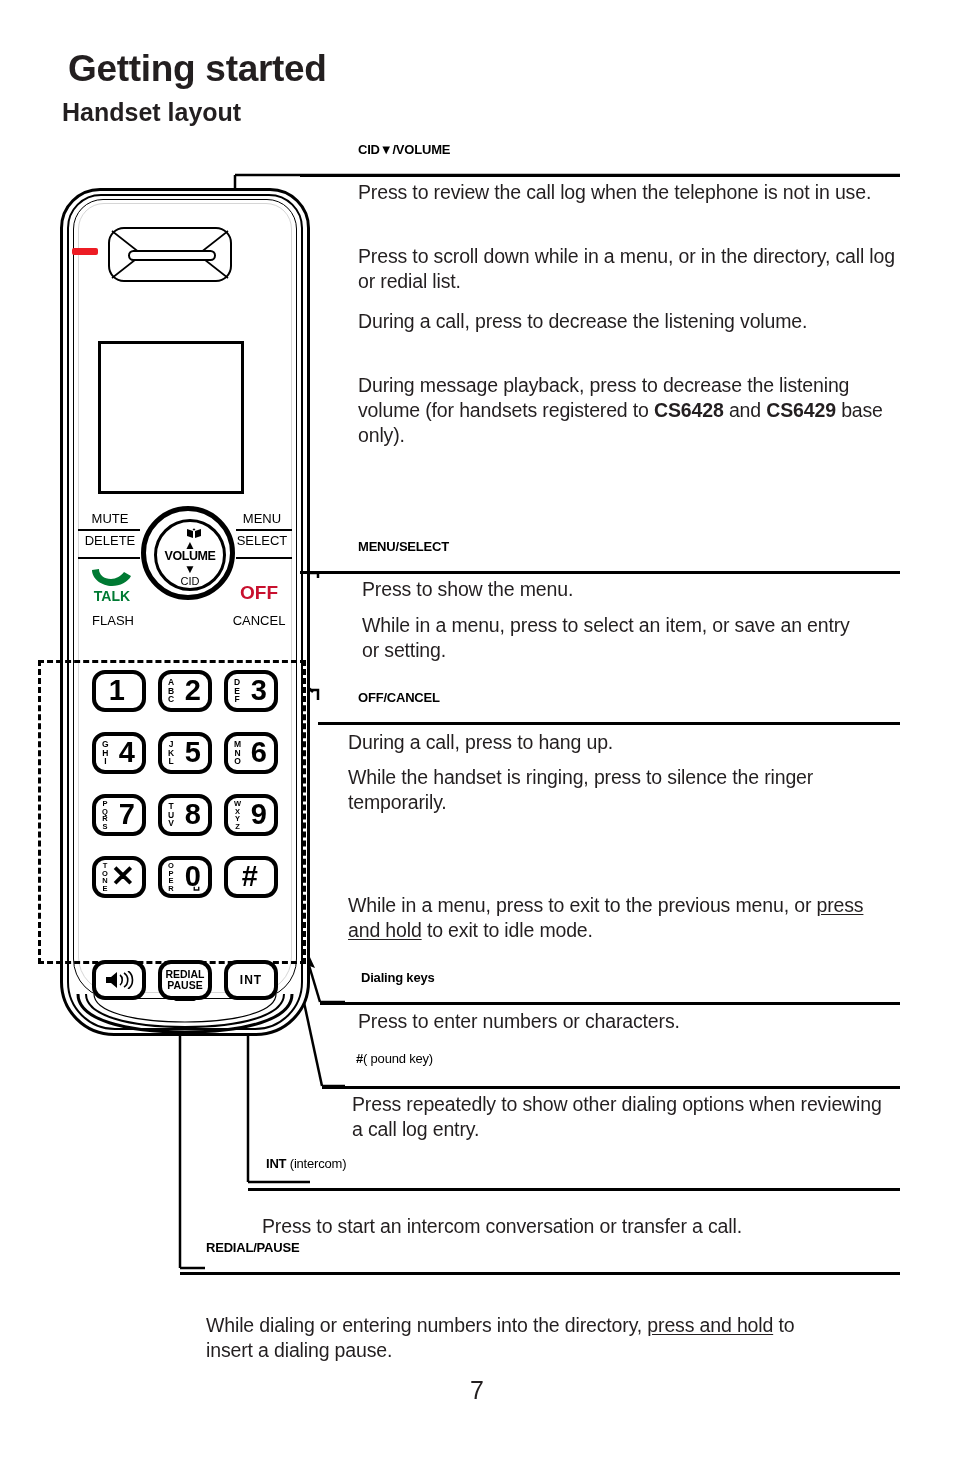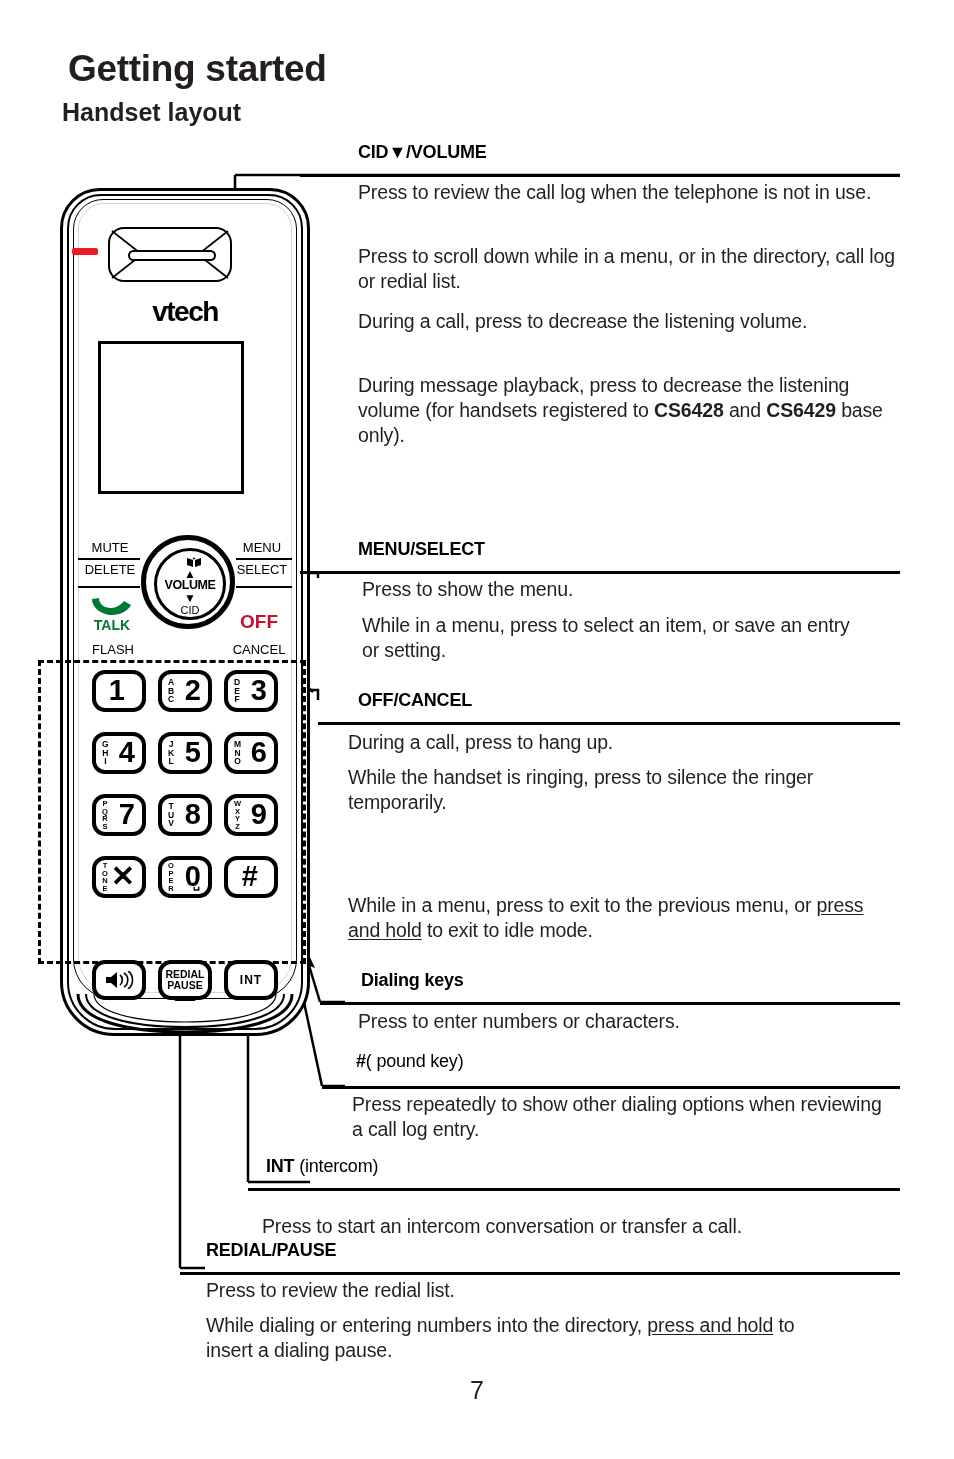--- a/index.html
+++ b/index.html
@@ -22,21 +22,21 @@
     position:absolute;left:62px;top:98px;
     font-size:25px;font-weight:bold;color:#231f20;
   }
   .pagenum{
     position:absolute;left:0;right:0;top:1376px;
     text-align:center;font-size:25px;color:#231f20;
   }
 
   
   .sec-title{
-    position:absolute;font-weight:bold;font-size:18px;color:#000;
+    position:absolute;font-weight:bold;font-size:13px;color:#000;
     letter-spacing:-0.2px;white-space:nowrap;
   }
   .rule{position:absolute;background:#000;height:3px;}
   .para{
     position:absolute;font-size:19.5px;line-height:25px;color:#231f20;
     letter-spacing:-0.15px;
   }
   .para b{font-weight:bold;}
   .u{text-decoration:underline;text-underline-offset:2px;}
 
@@ -78,21 +78,21 @@
   .brand{
     position:absolute;left:0;right:0;top:108px;text-align:center;
     font-size:28px;font-weight:bold;letter-spacing:-1.5px;color:#000;
   }
   .lcd{
     position:absolute;left:38px;top:153px;width:146px;height:153px;
     border:3px solid #000;background:#fff;box-sizing:border-box;
   }
 
   
-  .fband{position:absolute;left:18px;top:346px;width:194px;height:130px;}
+  .fband{position:absolute;left:18px;top:317px;width:194px;height:130px;}
   .fkey{position:absolute;font-size:13px;color:#000;text-align:center;line-height:15px;white-space:nowrap;}
   .fsep{position:absolute;background:#000;height:1.5px;}
   .navpad{
     position:absolute;left:63px;top:1px;width:94px;height:94px;
     border:5px solid #000;border-radius:50%;background:#fff;box-sizing:border-box;
   }
   .navpad-in{
     position:absolute;left:8px;top:8px;width:72px;height:72px;
     border:3px solid #000;border-radius:50%;background:#fff;box-sizing:border-box;
   }
@@ -177,21 +177,20 @@
     <div class="shell-edge"></div>
 
     <div class="earpiece">
       <svg width="120" height="51" viewBox="0 0 120 51" style="position:absolute;left:0;top:0;">
         <path d="M2,2 L30,24 M2,49 L30,27 M118,2 L90,24 M118,49 L90,27 M30,24 L90,24 M30,27 L90,27" stroke="#000" stroke-width="1.6" fill="none"></path>
       </svg>
       <div class="ear-slot"></div>
     </div>
     <div class="led"></div>
 
-    <div class="brand">vtech</div>
     <div class="lcd"></div>
 
     <div class="fband">
 
       <div class="fsep" style="left:0;top:24px;width:62px;"></div>
       <div class="fsep" style="left:0;top:52px;width:62px;"></div>
       <div class="fsep" style="left:158px;top:24px;width:56px;"></div>
       <div class="fsep" style="left:158px;top:52px;width:56px;"></div>
 
       <div class="fkey" style="left:2px;top:6px;width:60px;">MUTE</div>
@@ -326,18 +325,17 @@
   <div class="sec-title" style="left:356px;top:1051px;font-weight:normal;"><b>#</b><span>( pound key)</span></div>
   <div class="rule" style="left:322px;top:1086px;width:578px;"></div>
   <div class="para" style="left:352px;top:1092px;width:545px;">Press repeatedly to show other dialing options when reviewing a call log entry.</div>
 
   <div class="sec-title" style="left:266px;top:1156px;font-weight:normal;"><b>INT</b><span> (intercom)</span></div>
   <div class="rule" style="left:248px;top:1188px;width:652px;"></div>
   <div class="para" style="left:262px;top:1194px;width:645px;margin-top:20px;">Press to start an intercom conversation or transfer a call.</div>
 
   <div class="sec-title" style="left:206px;top:1240px;">REDIAL/PAUSE</div>
   <div class="rule" style="left:180px;top:1272px;width:720px;"></div>
-  <div class="para" style="left:206px;top:1278px;width:600px;">Press to review the redial list.</div>
   <div class="para" style="left:206px;top:1313px;width:620px;">While dialing or entering numbers into the directory, <span class="u">press and hold</span> to insert a dialing pause.</div>
 
   <div class="pagenum">7</div>
 
 </div>
 
 </body></html>

